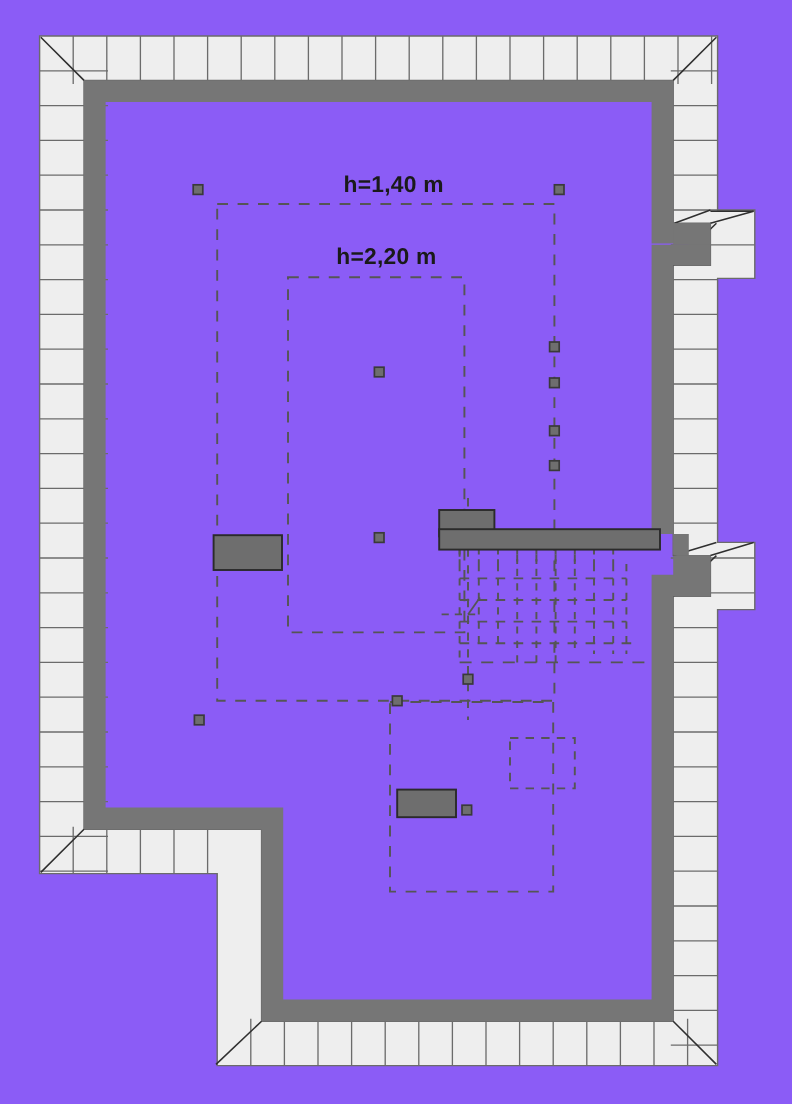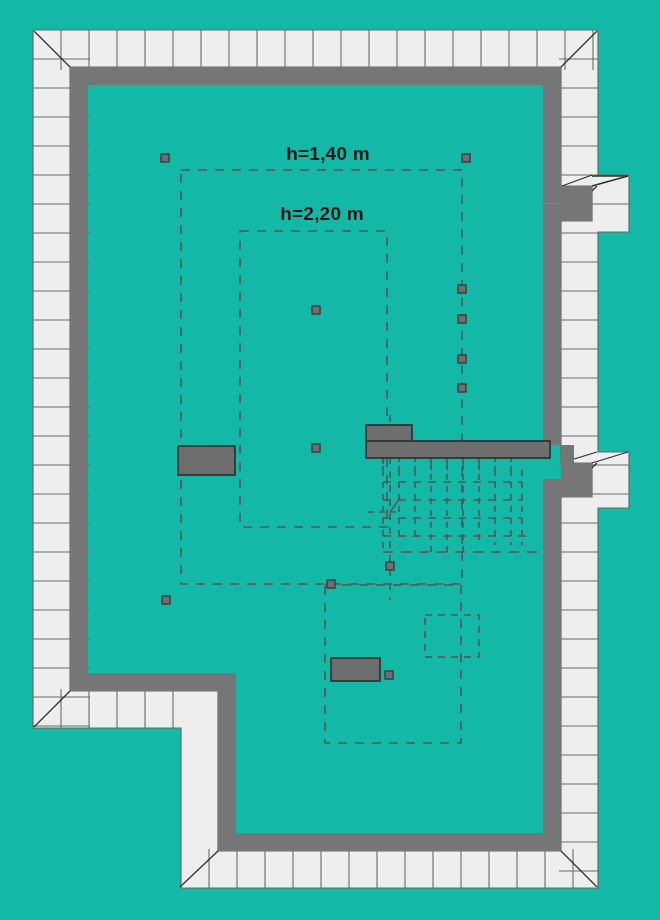--- a/index.html
+++ b/index.html
@@ -10,21 +10,21 @@
   body {
     width: 660px;
     height: 920px;
     font-family: "Liberation Sans", sans-serif;
     overflow: hidden;
   }
   #plan-root {
     position: relative;
     width: 660px;
     height: 920px;
-    background: #14b8a6;
+    background: #8b5cf6;
   }
   #floorplan-svg {
     display: block;
     width: 660px;
     height: 920px;
   }
   .label-text {
     font-family: "Liberation Sans", sans-serif;
     font-size: 19px;
     font-weight: 600;

